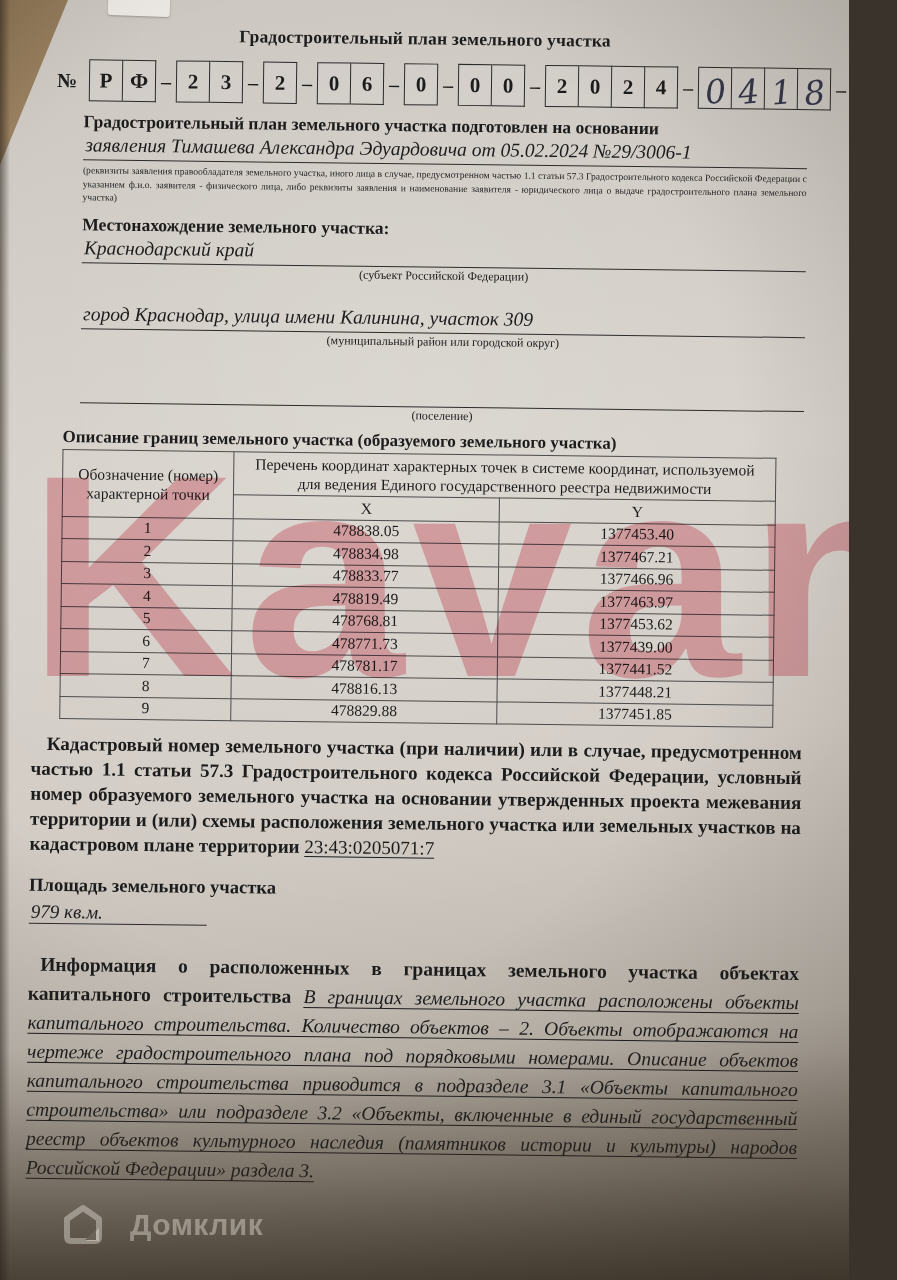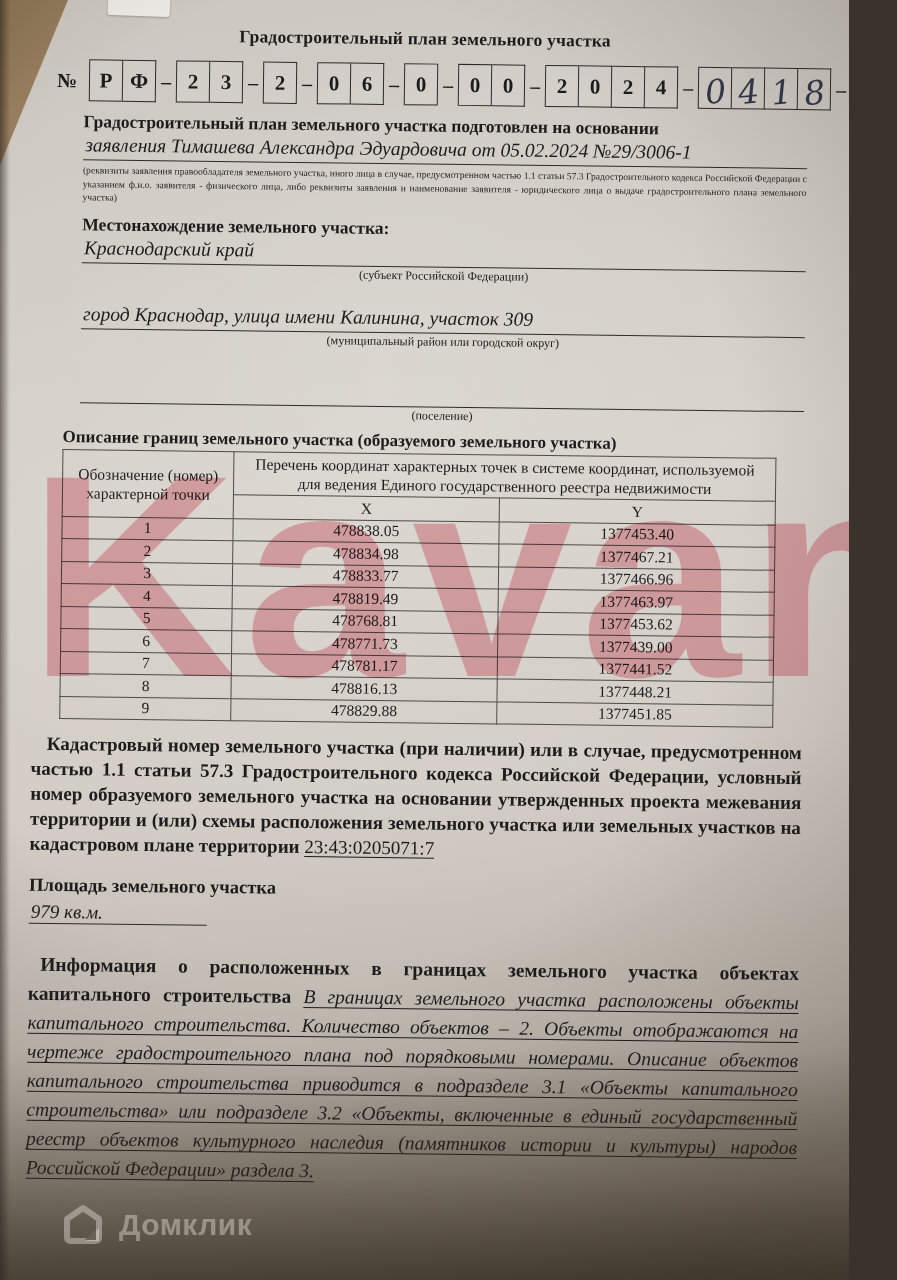--- a/index.html
+++ b/index.html
@@ -69,21 +69,21 @@
   .cap-para{margin-top:26px;font-size:19.5px;line-height:29px;text-align:justify;text-indent:12px;}
   .cap-para .cap-head{font-weight:bold;}
   .cap-para .cap-val{font-style:italic;text-decoration:underline;text-underline-offset:4px;
     text-decoration-thickness:1.3px;}
 
   
   .kavan{position:absolute;left:28px;top:432px;z-index:5;pointer-events:none;
     font-family:"Liberation Sans","DejaVu Sans",sans-serif;font-weight:bold;
     font-size:288px;line-height:1;letter-spacing:8px;opacity:0.85;mix-blend-mode:multiply;}
   .domclick{position:absolute;left:62px;bottom:34px;z-index:7;display:flex;align-items:center;
-    gap:15px;color:rgba(233,228,219,0.42);font-family:"Liberation Sans","DejaVu Sans",sans-serif;}
+    gap:26px;color:rgba(233,228,219,0.42);font-family:"Liberation Sans","DejaVu Sans",sans-serif;}
   .domclick .dm-text{font-size:30px;font-weight:bold;letter-spacing:0.5px;}
 </style>
 </head>
 <body>
 
 <div class="photo">
   <div class="corner-bg"></div>
   <div class="paper-clip"></div>
   <div class="left-edge"></div>
   <div class="right-vignette"></div>

